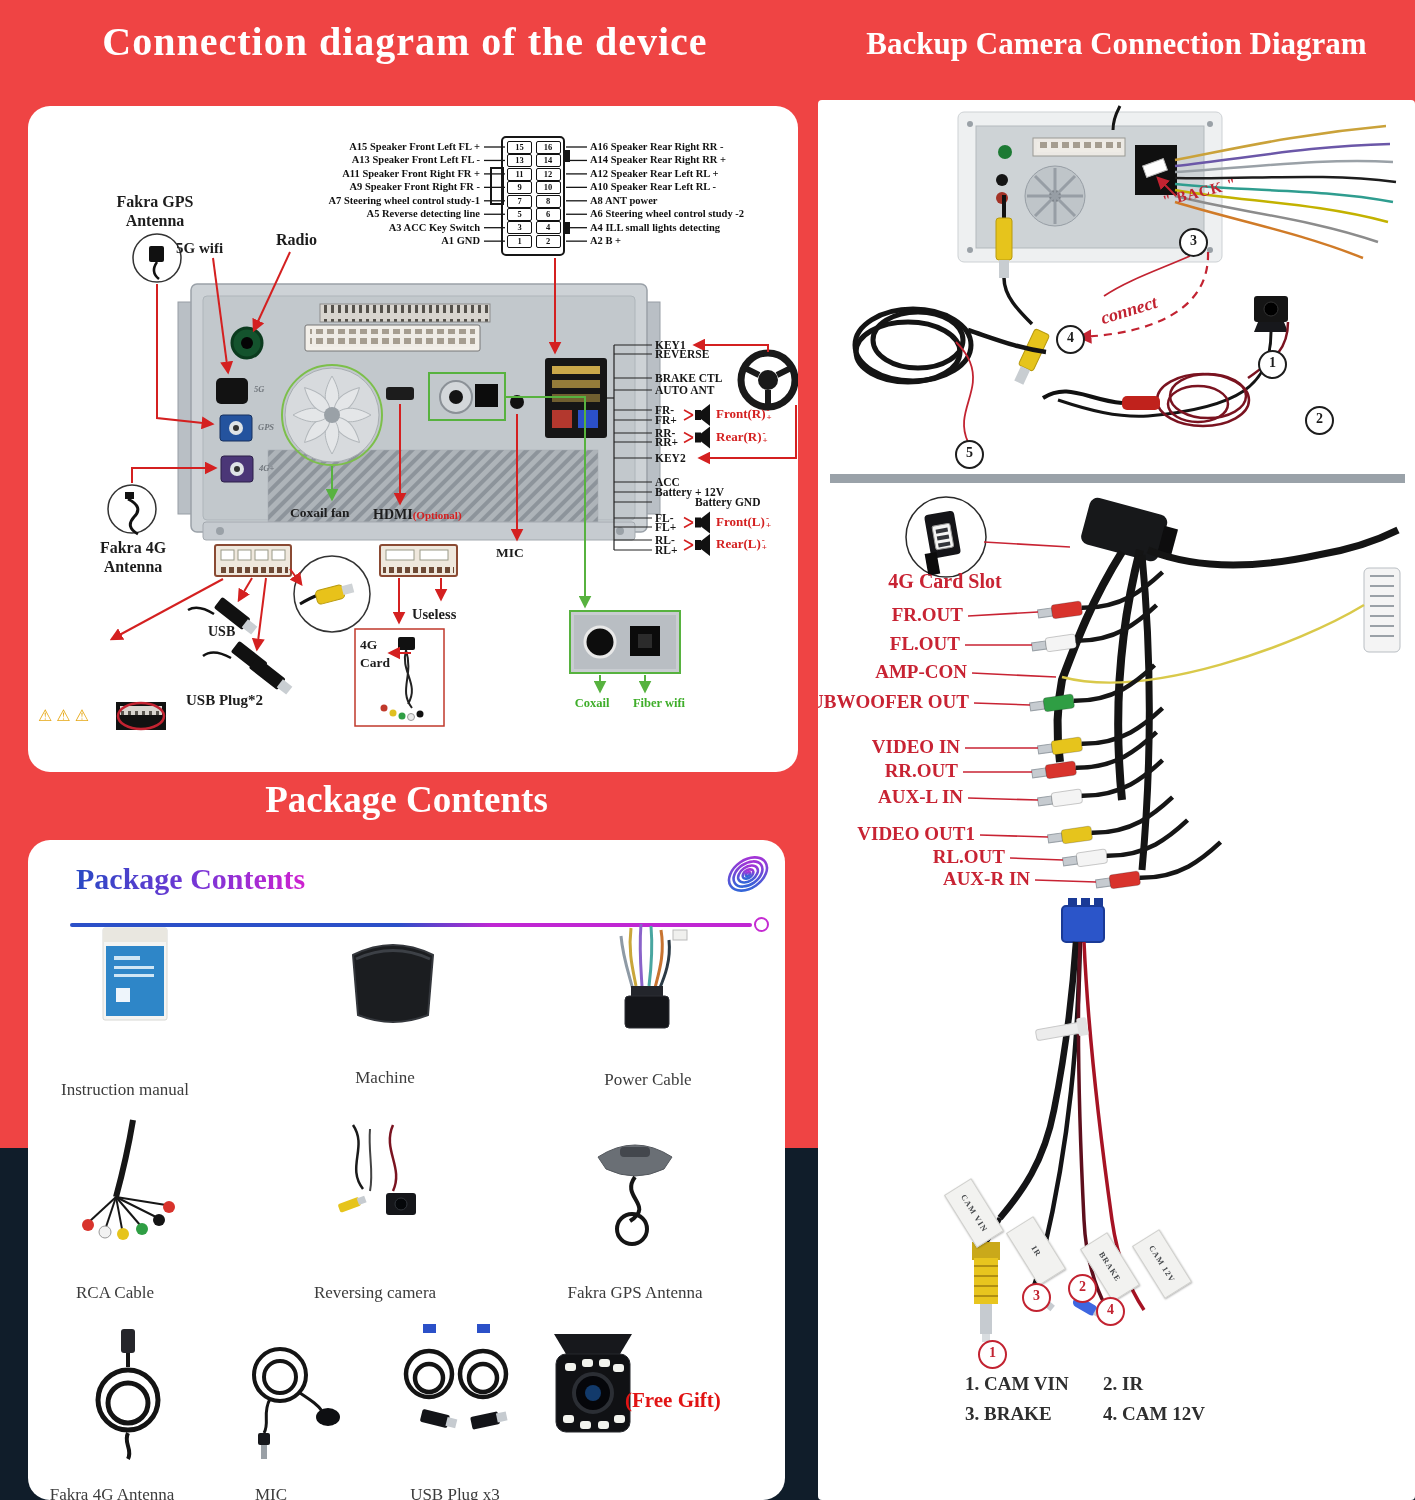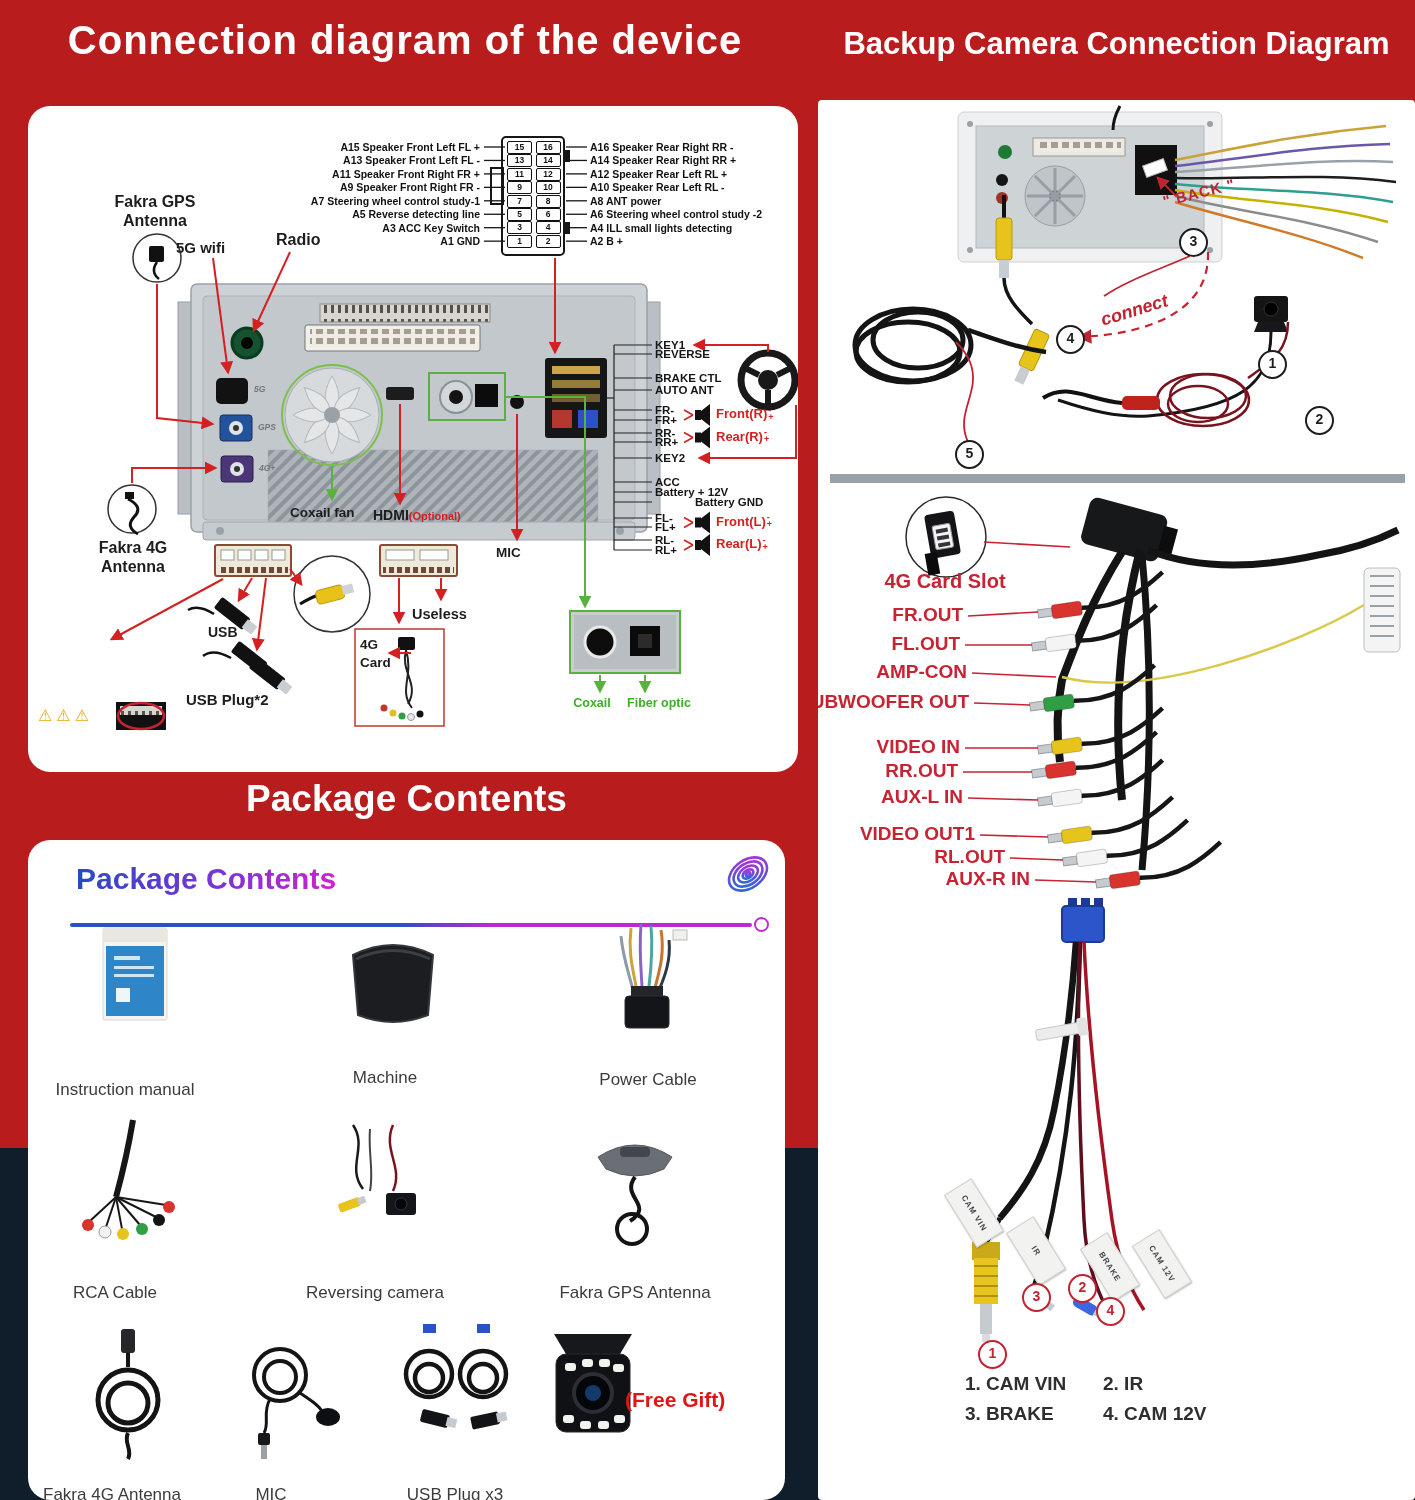--- a/index.html
+++ b/index.html
@@ -1,17 +1,17 @@
 <!DOCTYPE html>
 <html><head>
 <meta charset="utf-8">
 <style>
   html,body{margin:0;padding:0;background:#101d2a;width:1415px;height:1500px;overflow:hidden;
     font-family:"Liberation Sans",sans-serif;}
-  #stage{position:relative;width:1415px;height:1148px;background:#b91c1c;}
+  #stage{position:relative;width:1415px;height:1148px;background:#ef4444;font-family:Liberation Serif, serif;}
   .panel{position:absolute;background:#ffffff;border-radius:22px;}
   #panel1{left:28px;top:106px;width:770px;height:666px;}
   #panel2{left:28px;top:840px;width:757px;height:660px;overflow:hidden;}
   #panel3{left:818px;top:100px;width:597px;height:1400px;border-radius:4px;overflow:hidden;}
   .bigtitle{position:absolute;color:#ffffff;text-align:center;white-space:nowrap;}
   #title-left{left:0;top:18px;width:810px;font-size:40px;font-weight:600;letter-spacing:1px;}
   #title-right{left:818px;top:26px;width:597px;font-size:31px;font-weight:800;}
   #pkg-title-outer{left:28px;top:778px;width:757px;font-size:37px;font-weight:600;}
   svg{position:absolute;left:0;top:0;}
   .lbl{position:absolute;color:#1d1d1d;line-height:1.2;}
@@ -337,21 +337,21 @@
     </div>
     <div class="lbl t-mic">MIC</div>
     <div class="lbl t-usb">USB</div>
     <div class="lbl t-usbplug2">USB Plug*2</div>
     <div class="lbl t-useless">Useless</div>
     <div class="lbl t-4gcard">
       <div>4G</div>
         <div>Card</div>
     </div>
     <div class="lbl t-green t-coxail">Coxail</div>
-    <div class="lbl t-green t-fiber">Fiber optic</div>
+    <div class="lbl t-green t-fiber">Fiber wifi</div>
     <div class="portlbl" style="left:226px;top:278px;">5G</div>
     <div class="portlbl" style="left:230px;top:316px;">GPS</div>
     <div class="portlbl" style="left:231px;top:357px;">4G+</div>
     <div class="warnrow" style="color:#e6a817;">⚠⚠⚠</div>
   <div class="pinlbl" style="right: 318px; top: 35px;">A15 Speaker Front Left FL +</div>
       <div class="pinbox" style="left: 479px; top: 34.7px;">15</div>
       <div class="pinbox" style="left: 507.5px; top: 34.7px;">16</div>
       <div class="pinlbl" style="left: 562px; top: 35px;">A16 Speaker Rear Right RR -</div>
       <div class="pinlbl" style="right: 318px; top: 48.45px;">A13 Speaker Front Left FL -</div>
       <div class="pinbox" style="left: 479px; top: 48.15px;">13</div>

